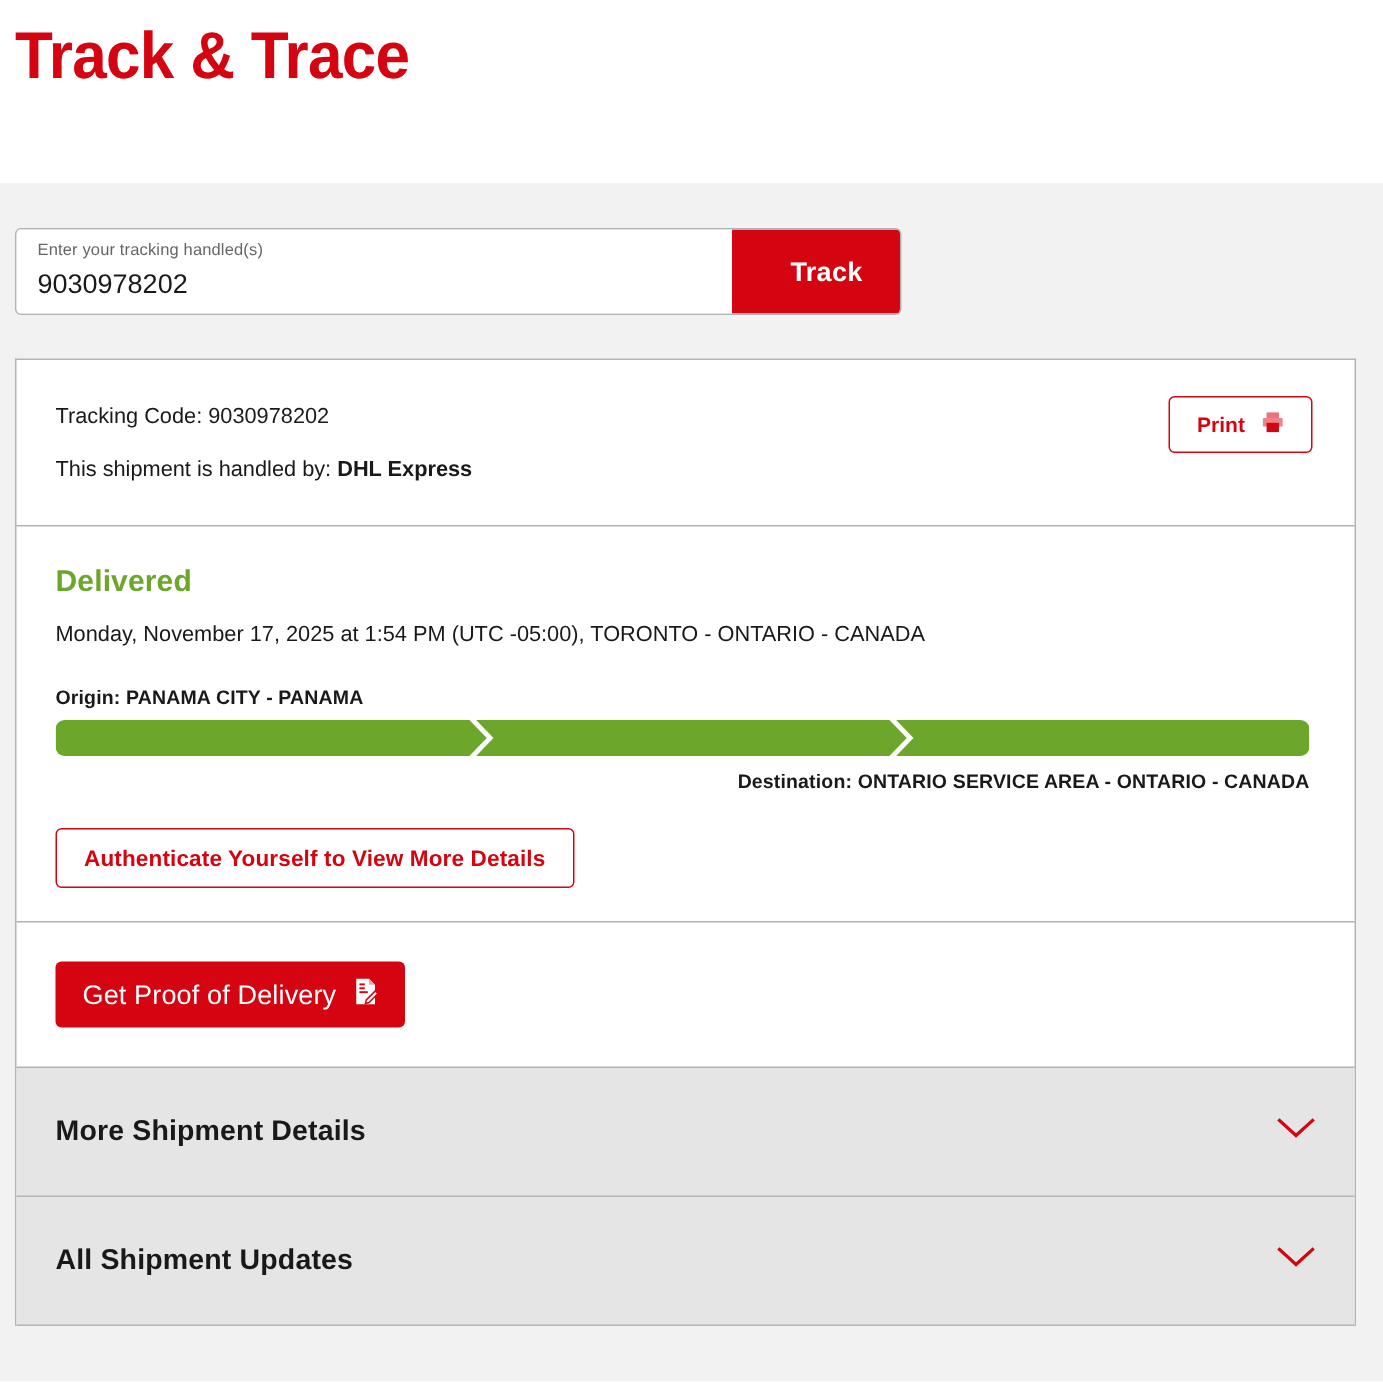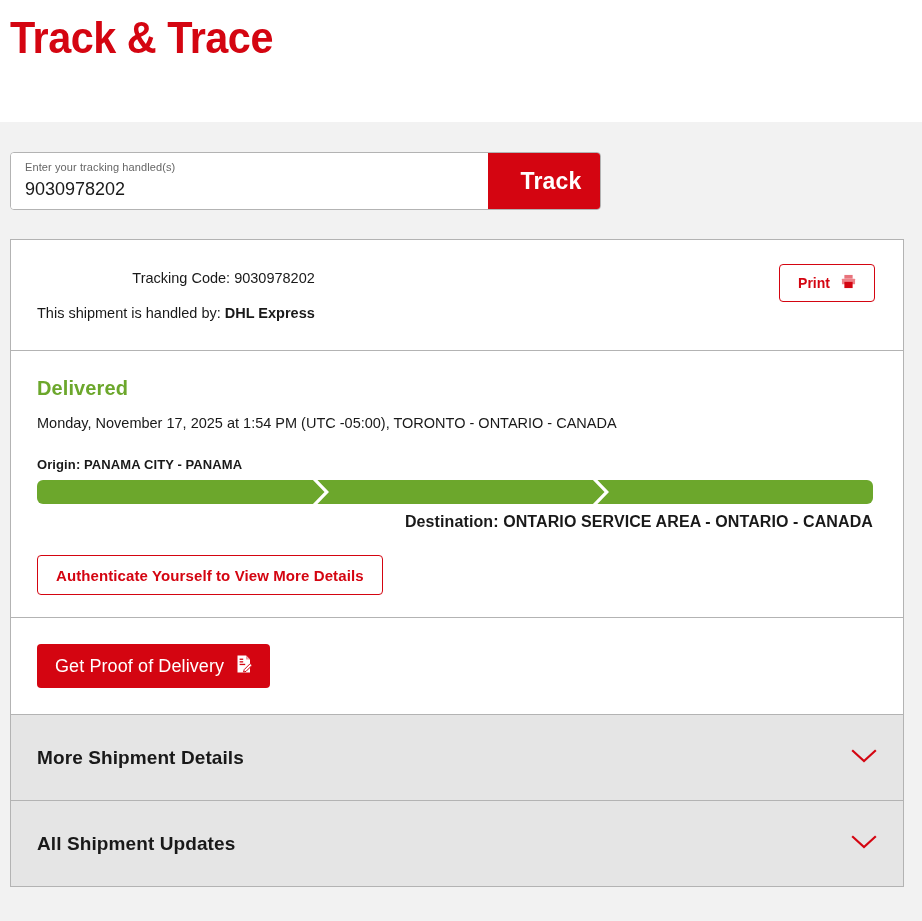--- a/index.html
+++ b/index.html
@@ -86,21 +86,21 @@
     font-family: "Liberation Sans", sans-serif;
     background: transparent;
     width: 100%;
   }
   .track-button {
     width: 112px;
     flex: 0 0 112px;
     background: #D40511;
     color: #ffffff;
     border: none;
-    font-size: 23px;
+    font-size: 18px;
     font-weight: 700;
     font-family: "Liberation Sans Narrow", "Liberation Sans", sans-serif;
     cursor: pointer;
     letter-spacing: 0.2px;
     padding-left: 20px;
   }
 
   
   .result-card {
     margin-top: 29px;
@@ -111,21 +111,21 @@
   }
 
   
   .sec-head {
     display: flex;
     justify-content: space-between;
     align-items: flex-start;
     padding: 24px 28px 26px 26px;
     border-bottom: 1px solid #B3B3B3;
   }
-  .head-left { padding-top: 4px; text-align: right; }
+  .head-left { padding-top: 4px; }
   .tracking-code {
     font-size: 14.5px;
     line-height: 21px;
     color: #191919;
     margin: 0 0 14px 0;
     font-family: "Liberation Sans Narrow", "Liberation Sans", sans-serif;
   }
   .handled-by {
     font-size: 14.5px;
     line-height: 21px;
@@ -180,21 +180,21 @@
   .origin-label {
     font-size: 13px;
     font-weight: 700;
     color: #191919;
     font-family: "Liberation Sans Narrow", "Liberation Sans", sans-serif;
     margin-bottom: 8px;
     letter-spacing: 0.1px;
   }
   .progress-bar { width: 836px; height: 24px; display: block; }
   .dest-label {
-    font-size: 16px;
+    font-size: 13px;
     font-weight: 700;
     color: #191919;
     font-family: "Liberation Sans Narrow", "Liberation Sans", sans-serif;
     margin-top: 9px;
     text-align: right;
     width: 836px;
     letter-spacing: 0.1px;
   }
 
   .auth-button {

